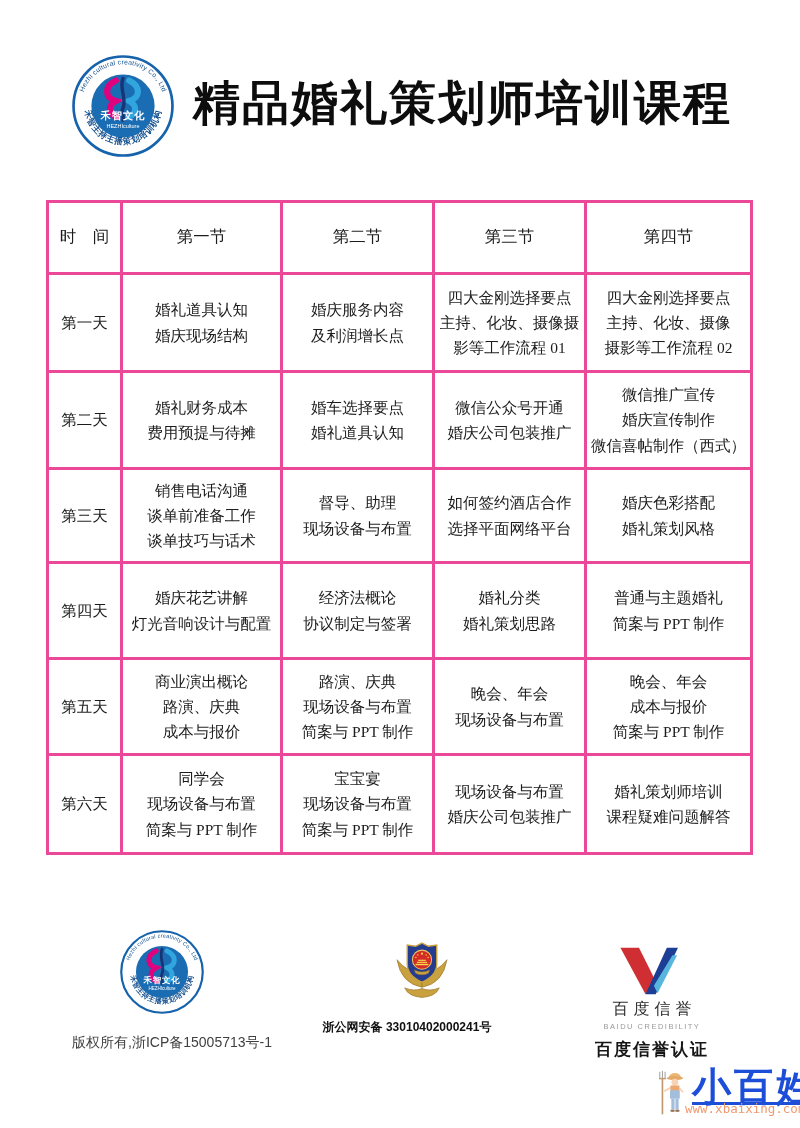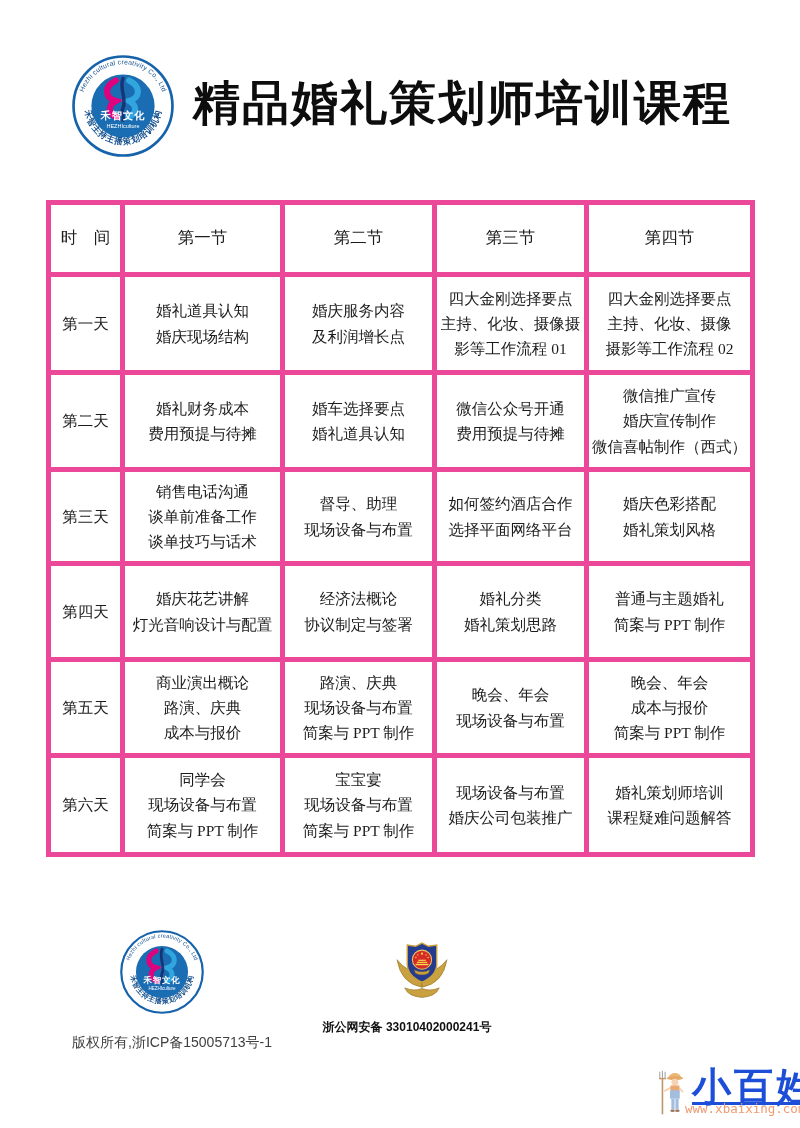--- a/index.html
+++ b/index.html
@@ -16,21 +16,21 @@
     font-size:47px; font-weight:bold; color:#0d0d0d;
     letter-spacing:2px; text-align:right; line-height:1.1;
     white-space:nowrap;
   }
   
   table.schedule {
     position:absolute; left:46px; top:200px; width:704px;
     border-collapse:collapse; table-layout:fixed;
   }
   table.schedule td, table.schedule th {
-    border:5px solid #ec4899; text-align:center; vertical-align:middle;
+    border:3px solid #ec4899; text-align:center; vertical-align:middle;
     font-weight:normal; color:#1c1c1c; font-size:15.5px; line-height:1.62;
     padding:0 2px; white-space:pre-line;
     font-family:"Liberation Serif","DejaVu Serif",serif;
   }
   table.schedule th { font-size:16.5px; }
   td.day-cell { vertical-align:top; padding-top:21px; font-size:16.5px; }
   
   .logo-footer { left:120px; top:930px; width:84px; height:84px; }
   .icp-text {
     position:absolute; left:58px; top:1021px; width:228px; text-align:center;
@@ -119,21 +119,21 @@
 主持、化妆、摄像
 摄影等工作流程 02</td>
     </tr>
     <tr style="height:97px">
       <td class="day-cell">第二天</td>
       <td>婚礼财务成本
 费用预提与待摊</td>
       <td>婚车选择要点
 婚礼道具认知</td>
       <td>微信公众号开通
-费用预提与待摊</td>
+婚庆公司包装推广</td>
       <td>微信推广宣传
 婚庆宣传制作
 微信喜帖制作（西式）</td>
     </tr>
     <tr style="height:94px">
       <td class="day-cell">第三天</td>
       <td>销售电话沟通
 谈单前准备工作
 谈单技巧与话术</td>
       <td>督导、助理
@@ -216,20 +216,30 @@
     <circle cx="56.5" cy="25.5" r="1.1" fill="#f7d94c"></circle>
     <circle cx="40.5" cy="29.5" r="1.1" fill="#f7d94c"></circle>
     <circle cx="59.5" cy="29.5" r="1.1" fill="#f7d94c"></circle>
     <rect x="44" y="33" width="12" height="1.8" fill="#f7d94c"></rect>
     <rect x="42" y="36.2" width="16" height="1.8" fill="#f7d94c"></rect>
     <rect x="40" y="39.4" width="20" height="2.2" fill="#f7d94c"></rect>
     <path d="M38,49 Q50,55 62,49 L60,54 Q50,59 40,54 Z" stroke="#96752a" stroke-width="0.8" fill="#c9a13e"></path>
   </svg>
   <div class="police-text">浙公网安备 33010402000241号</div>
 
+  <div class="baidu-block">
+    <svg class="baidu-v" viewBox="0 0 72 56">
+      <polygon points="2,4 22,4 40,40 29,54" fill="#cf2e32"></polygon>
+      <polygon points="29,54 52,4 64,4 40,54" fill="#1c3e94"></polygon>
+      <polygon points="58,12 63,12 42,53 38,45" fill="#58b6dd"></polygon>
+    </svg>
+    <div class="baidu-cn">百度信誉</div>
+    <div class="baidu-en">BAIDU CREDIBILITY</div>
+    <div class="baidu-cert">百度信誉认证</div>
+  </div>
 
   <div class="watermark">
     <svg class="farmer" viewBox="0 0 36 56">
       <path d="M2,4 L2,12 M5,3 L5,12 M8,4 L8,12" stroke="#9a9a9a" stroke-width="1.2" fill="none"></path>
       <rect x="1.2" y="11" width="7.6" height="1.6" fill="#b98c5a"></rect>
       <line x1="5" y1="12" x2="5" y2="52" stroke="#b98c5a" stroke-width="1.8"></line>
       <path d="M12,11 a7,5.5 0 0 1 14,0 Z" fill="#eab066"></path>
       <ellipse cx="19" cy="11.3" rx="9.2" ry="2.3" fill="#e2a055"></ellipse>
       <circle cx="19" cy="16" r="3.9" fill="#f6cfae"></circle>
       <line x1="14.5" y1="22" x2="7" y2="26" stroke="#f6cfae" stroke-width="2.2"></line>

